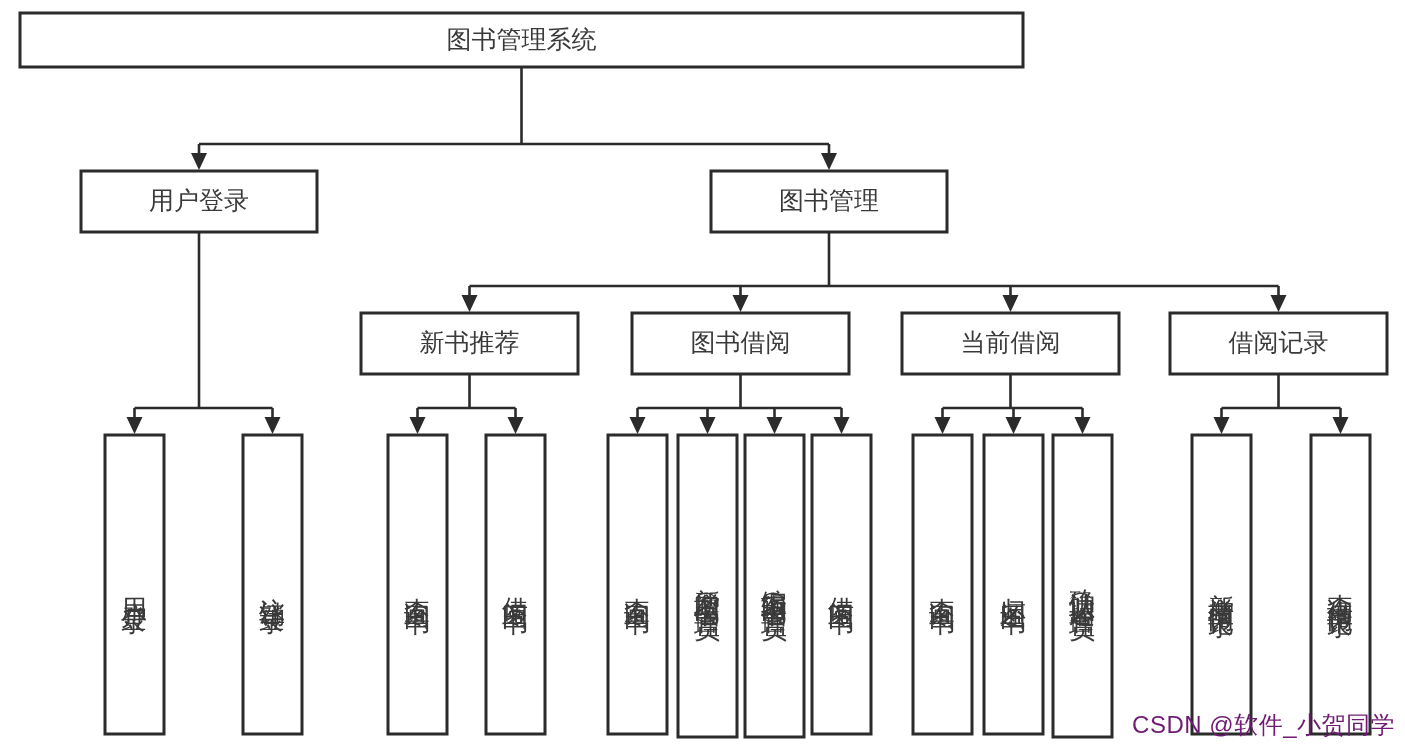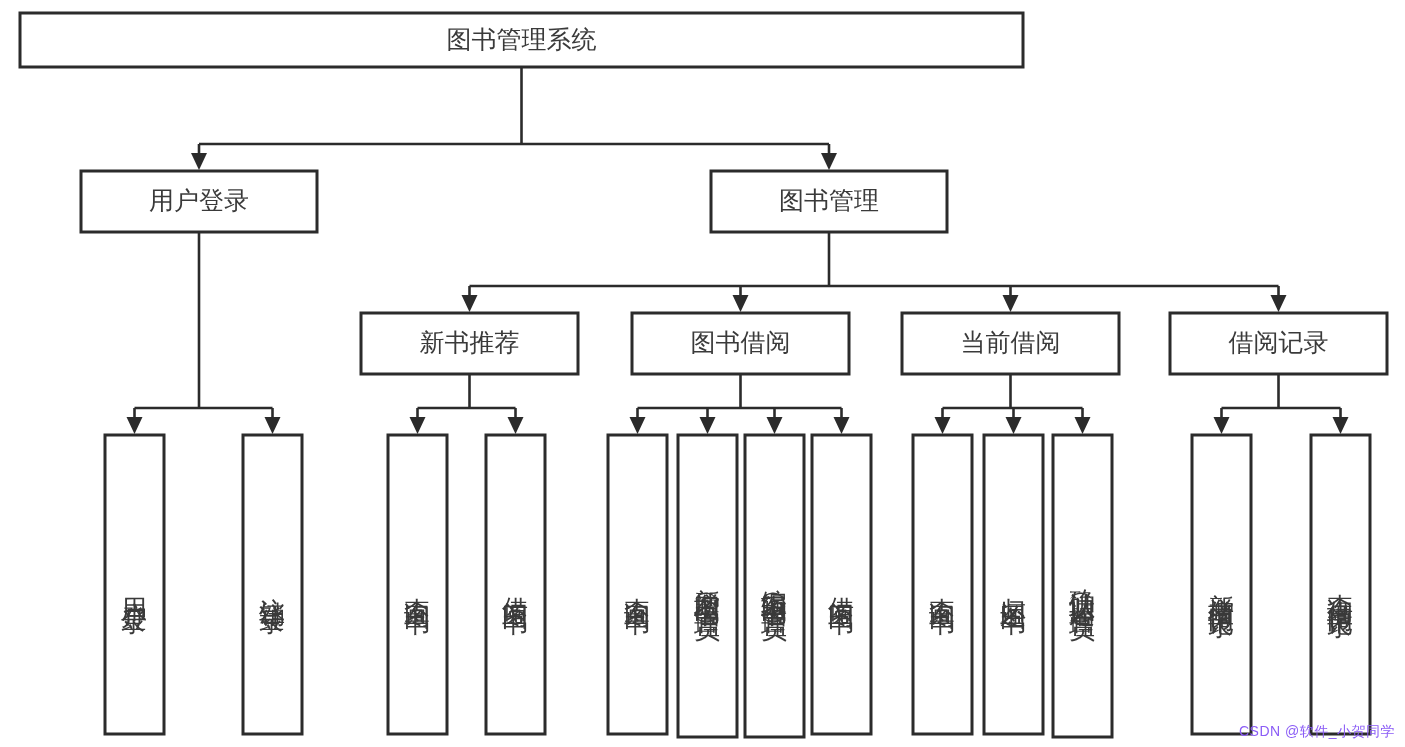--- a/index.html
+++ b/index.html
@@ -48,22 +48,22 @@
   }
   .arrow-head {
     fill: #2b2b2b;
     stroke: none;
   }
   .watermark {
     position: absolute;
     right: 10px;
     bottom: 6px;
     font-family: "Liberation Sans", "DejaVu Sans", sans-serif;
-    font-size: 14px;
-    color: #8b5cf6;
+    font-size: 24px;
+    color: #701a75;
     white-space: nowrap;
     letter-spacing: 0.5px;
     pointer-events: none;
   }
 </style>
 </head>
 <body>
 
 <svg id="diagram" viewBox="0 0 1405 747">
   <g id="edge-layer">

